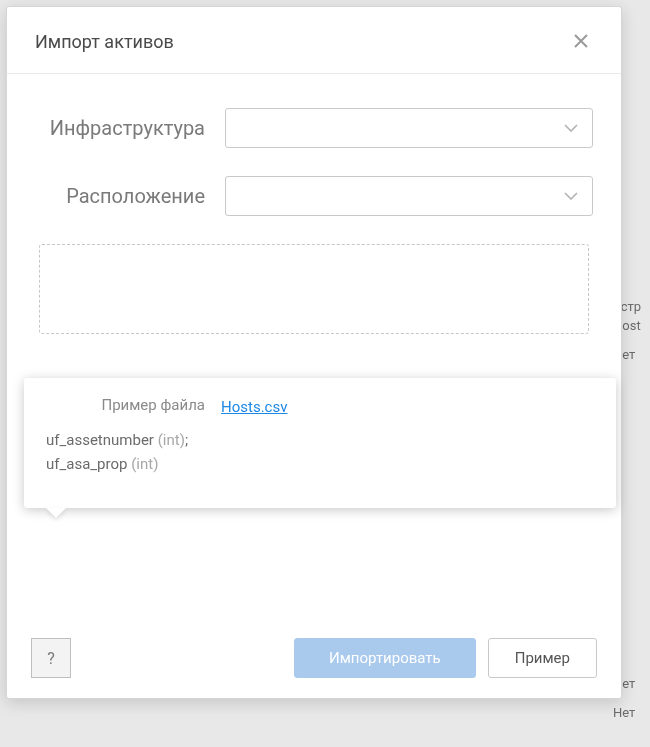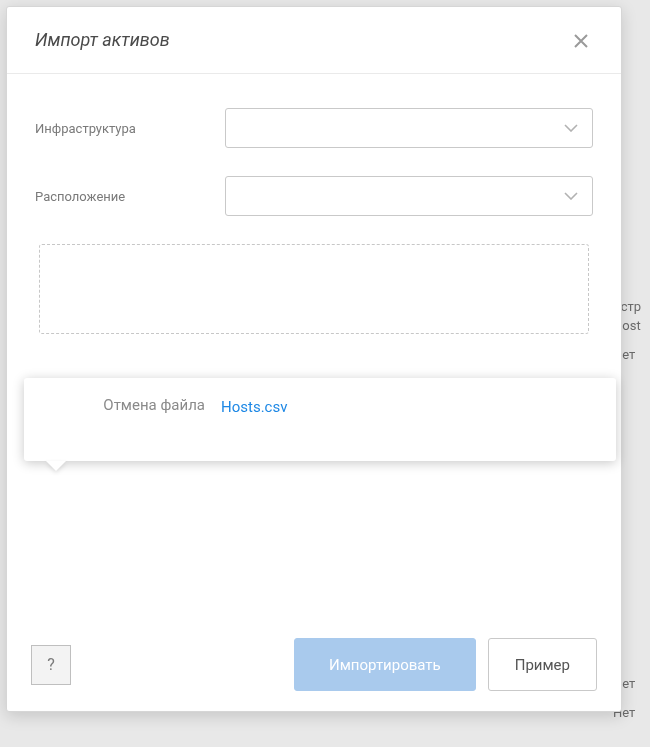--- a/index.html
+++ b/index.html
@@ -28,23 +28,23 @@
       top: 6px;
       width: 616px;
       background: #fff;
       border: 1px solid #d6d6d6;
       border-radius: 3px;
       box-shadow: 0 4px 16px rgba(0,0,0,0.15);
     }
     .dialog-header {
       display: flex;
       justify-content: space-between;
+      align-items: center;
       padding: 22px 28px 20px 28px;
       border-bottom: 1px solid #eaeaea;
-      font-style: italic;
     }
     .dialog-title {
       font-size: 18px;
       color: #4a4a4a;
       font-weight: 400;
     }
     .close-btn {
       width: 24px; height: 24px;
       display: flex; align-items: center; justify-content: center;
       cursor: pointer;
@@ -54,23 +54,24 @@
     .dialog-body {
       padding: 34px 28px 20px 28px;
     }
     .form-row {
       display: flex;
       align-items: center;
       margin-bottom: 28px;
     }
     .form-label {
       width: 190px;
+      text-align: right;
       padding-right: 20px;
       color: #7a7a7a;
-      font-size: 13px;
+      font-size: 20px;
     }
     .select-field {
       flex: 1;
       height: 40px;
       border: 1px solid #c9c9c9;
       border-radius: 3px;
       position: relative;
       background: #fff;
       cursor: pointer;
       display: flex;
@@ -102,21 +103,21 @@
       background: #f3f3f3;
       display: flex;
       align-items: center;
       justify-content: center;
       color: #7a7a7a;
       font-size: 16px;
       cursor: pointer;
     }
     .spacer { flex: 1; }
     .btn {
-      height: 53px;
+      height: 40px;
       padding: 0 26px;
       border-radius: 3px;
       font-size: 15px;
       cursor: pointer;
       display: flex;
       align-items: center;
       border: 1px solid #c9c9c9;
       background: #fff;
       color: #555;
     }
@@ -162,20 +163,21 @@
     }
     .pop-value {
       flex: 1;
       font-size: 15px;
       line-height: 1.55;
       color: #6b6b6b;
     }
     .link {
       color: #1e88e5;
       cursor: pointer;
+      text-decoration: underline;
     }
     .field-name { color: #6b6b6b; }
     .field-type { color: #a7a7a7; }
   </style>
 </head>
 <body>
 
 <div class="background-content">
   <div class="bg-item">▸</div>
   <div style="height:90px"></div>
@@ -229,22 +231,24 @@
       <span>Импортировать</span>
     </div>
     <div class="btn">
       <span>Пример</span>
     </div>
   </div>
 </div>
 
 <div class="popover">
   <div class="pop-row">
-    <div class="pop-label">Отмена файла</div>
+    <div class="pop-label">Пример файла</div>
     <div class="pop-value">
       <span class="link">Hosts.csv</span>
     </div>
   </div>
   <div class="pop-row">
     <div class="pop-value" id="fields-container">
+        <div><span class="field-name">uf_assetnumber</span> <span class="field-type">(int)</span>;</div>
+        <div><span class="field-name">uf_asa_prop</span> <span class="field-type">(int)</span></div>
       </div>
   </div>
 </div>
 
 </body></html>

